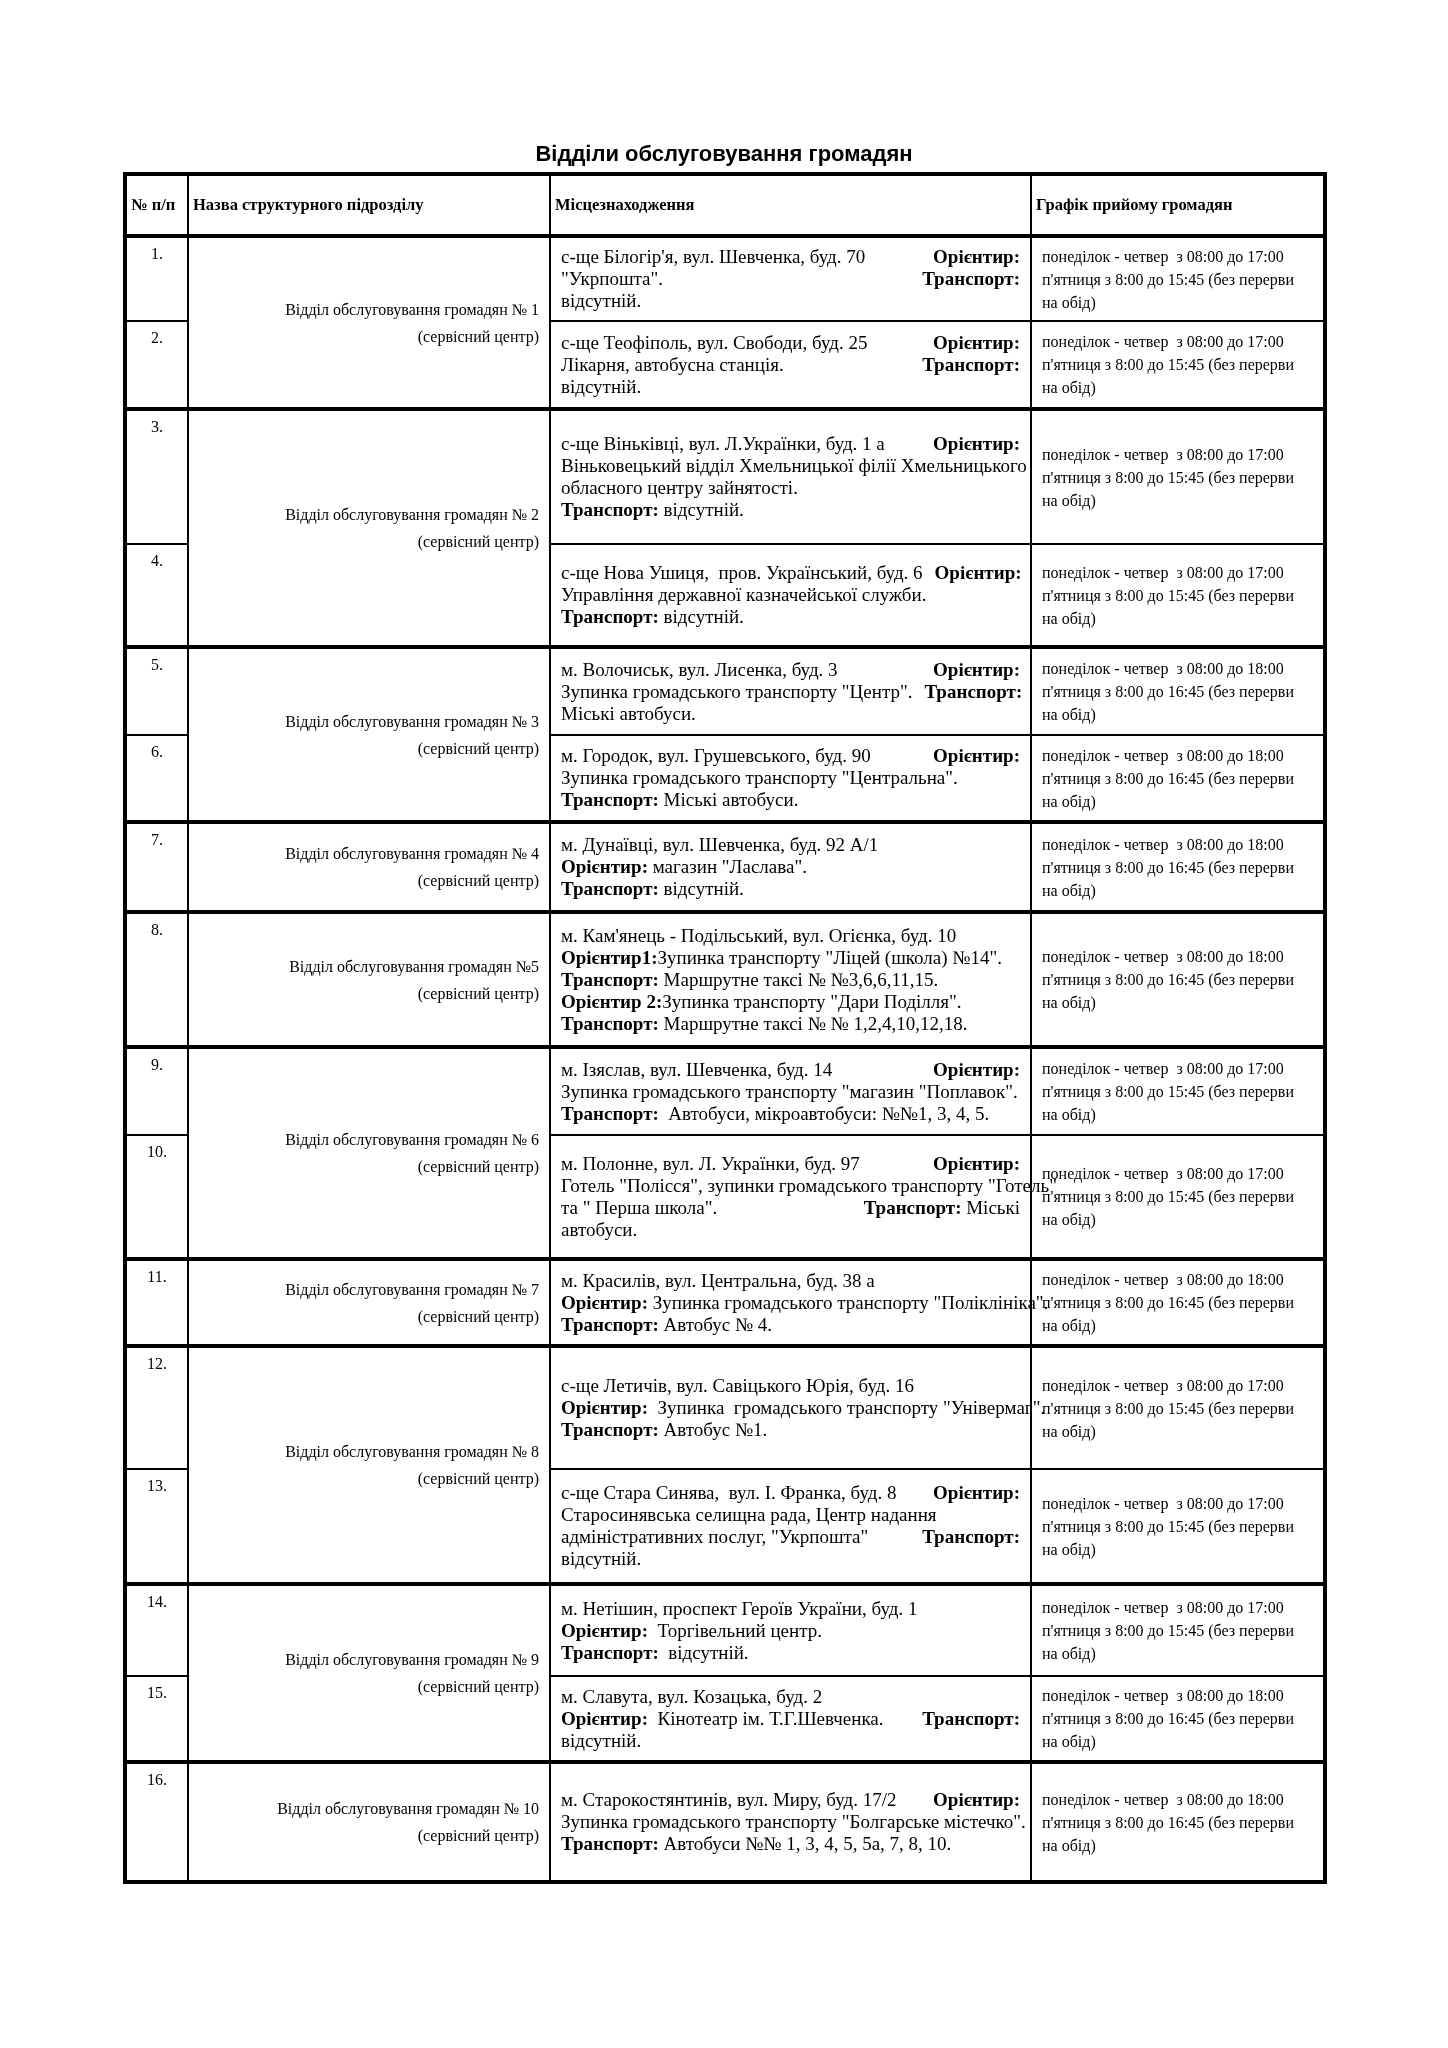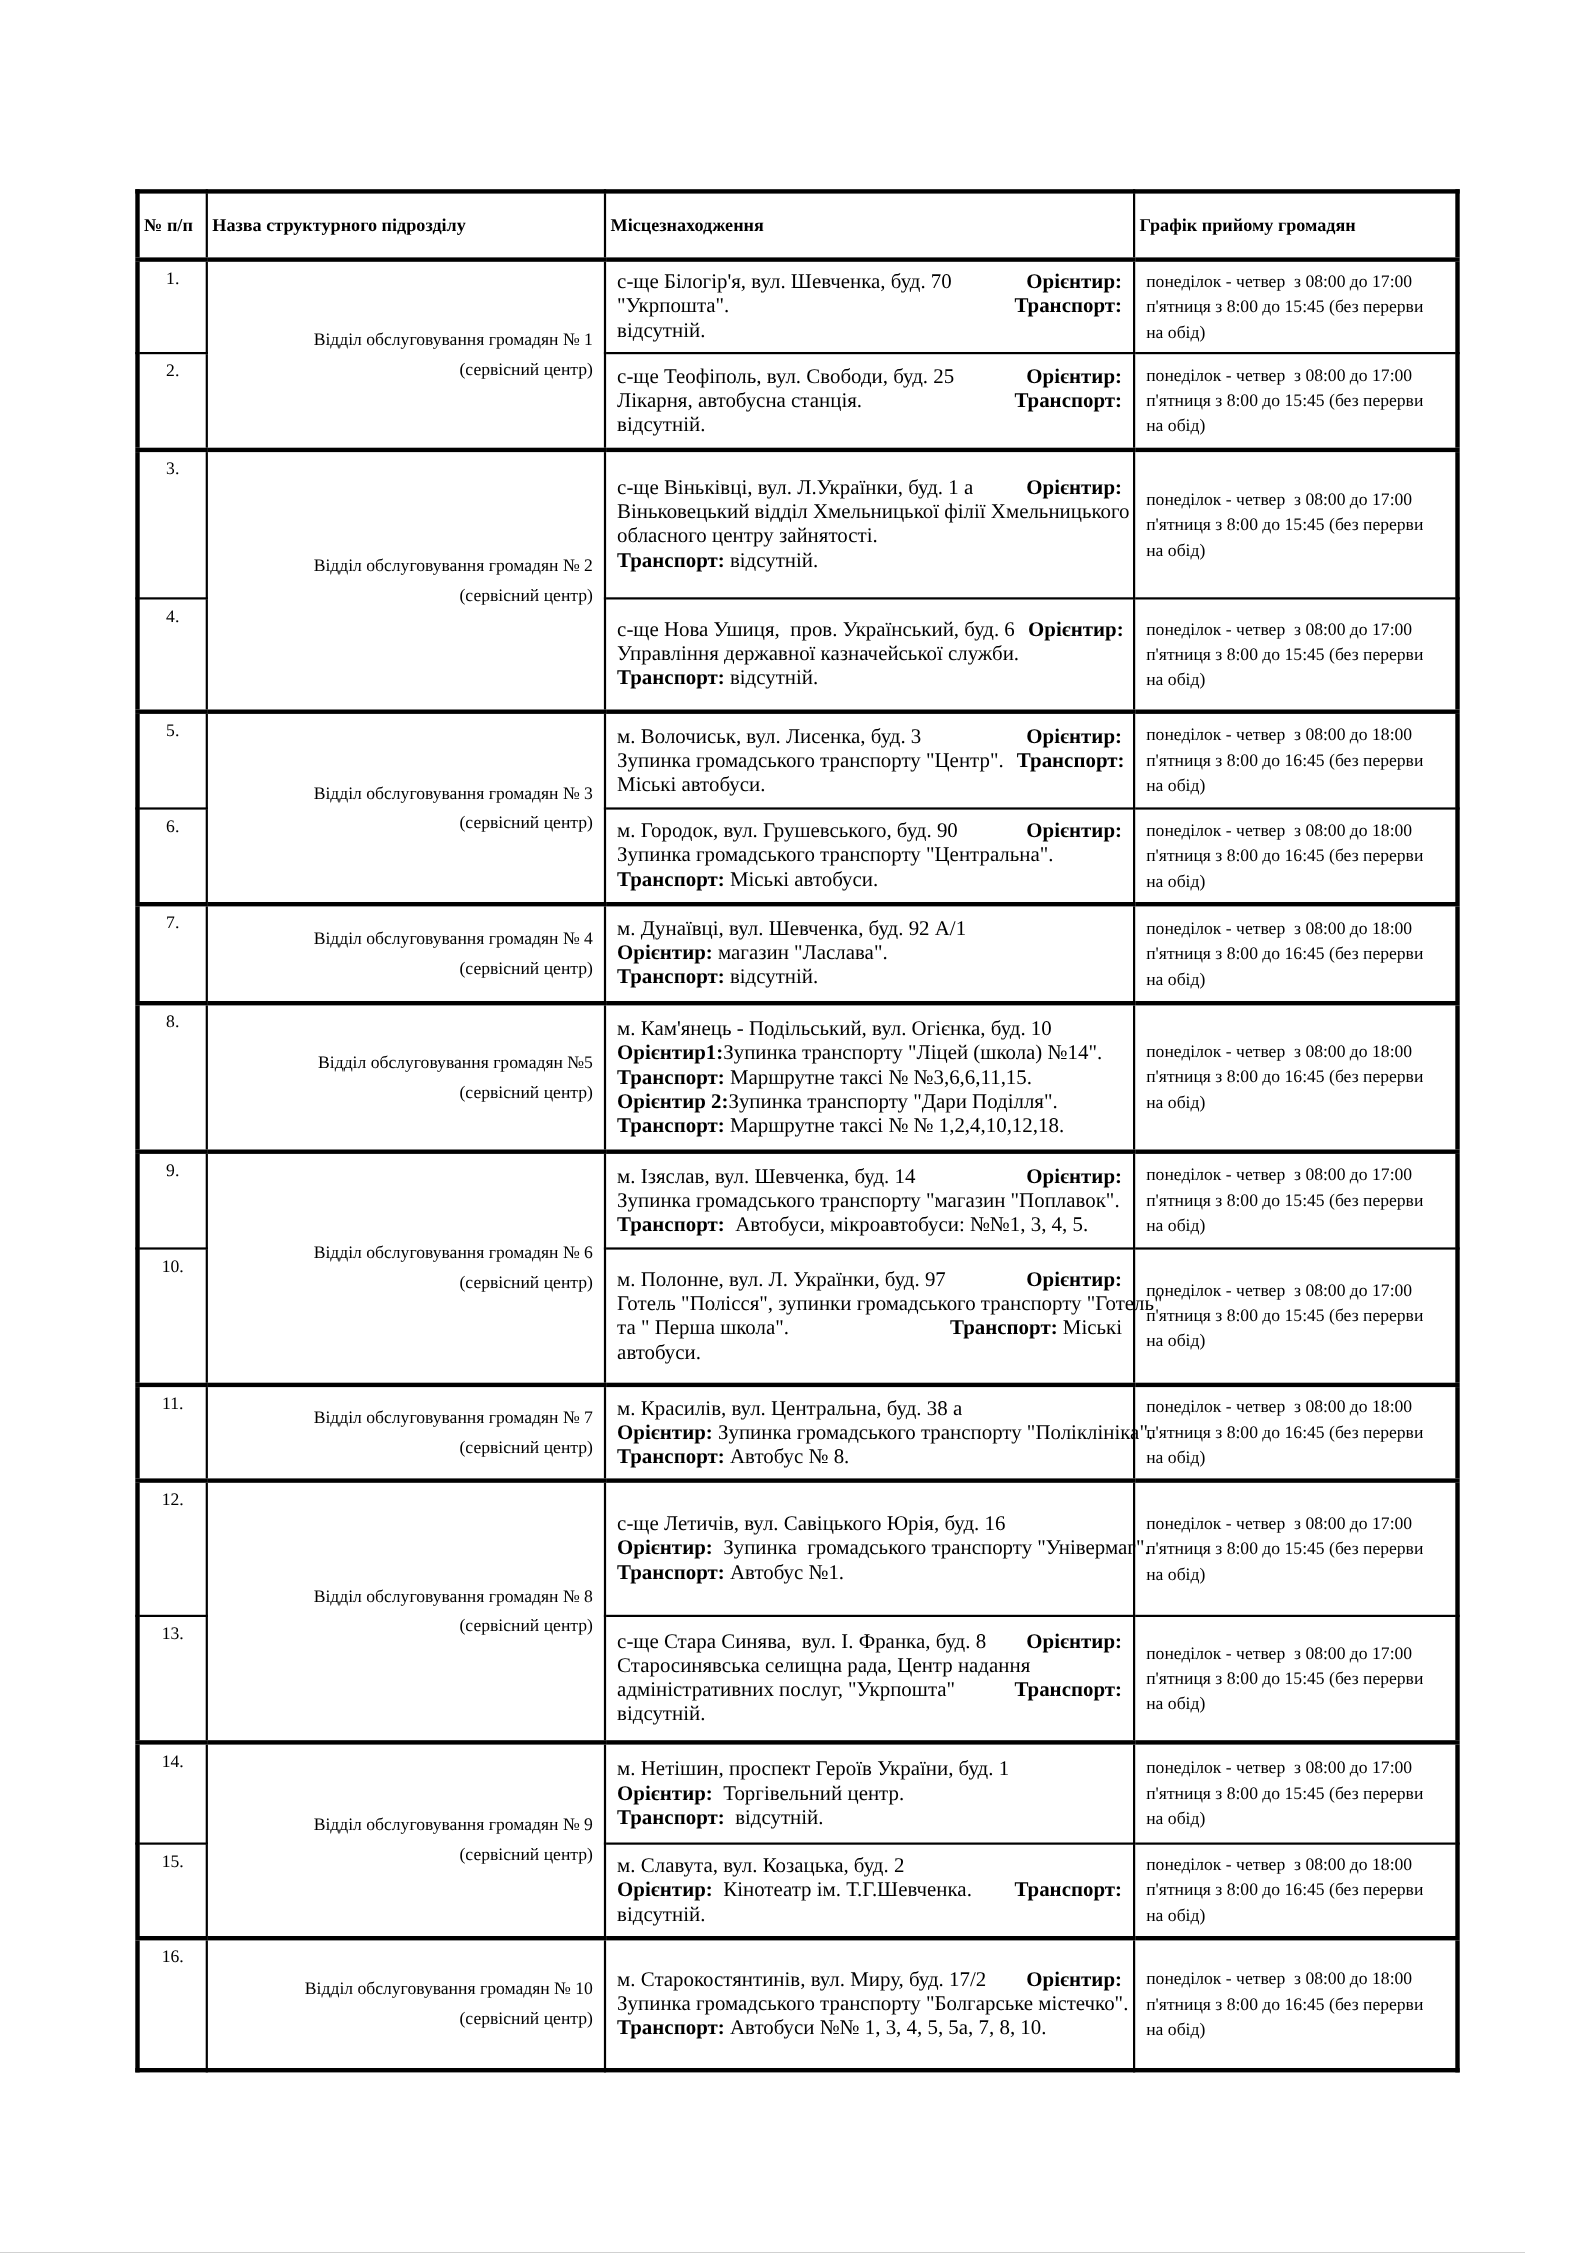--- a/index.html
+++ b/index.html
@@ -20,20 +20,21 @@
   .line span,.line b{white-space:pre;}
   .line b{font-weight:700;}
   .gapfill{flex:1 1 14px;min-width:12px;}
   td.sched{vertical-align:middle;font-size:16px;line-height:23px;
            padding:4px 10px;white-space:pre-wrap;}
 </style>
 </head>
 <body>
 
 <div class="page">
+  <div class="title">Відділи обслуговування громадян</div>
 
   <table class="svc">
     <colgroup>
       <col style="width:63px">
       <col style="width:362px">
       <col style="width:481px">
       <col style="width:294px">
     </colgroup>
     <thead>
       <tr>
@@ -274,21 +275,21 @@
           <td class="loc">
             <div class="line">
               <span>м. Красилів, вул. Центральна, буд. 38 а</span>
             </div>
             <div class="line">
               <b>Орієнтир:</b>
               <span> Зупинка громадського транспорту "Поліклініка".</span>
             </div>
             <div class="line">
               <b>Транспорт:</b>
-              <span> Автобус № 8.</span>
+              <span> Автобус № 4.</span>
             </div>
           </td>
           <td class="sched">понеділок - четвер  з 08:00 до 18:00 п'ятниця з 8:00 до 16:45 (без перерви на обід)</td>
         </tr>
         <tr class="g" style="height: 123px;">
           <td class="num">12.</td>
           <td class="name" rowspan="2">
             <div>Відділ обслуговування громадян № 8</div>
             <div>(сервісний центр)</div>
           </td>

